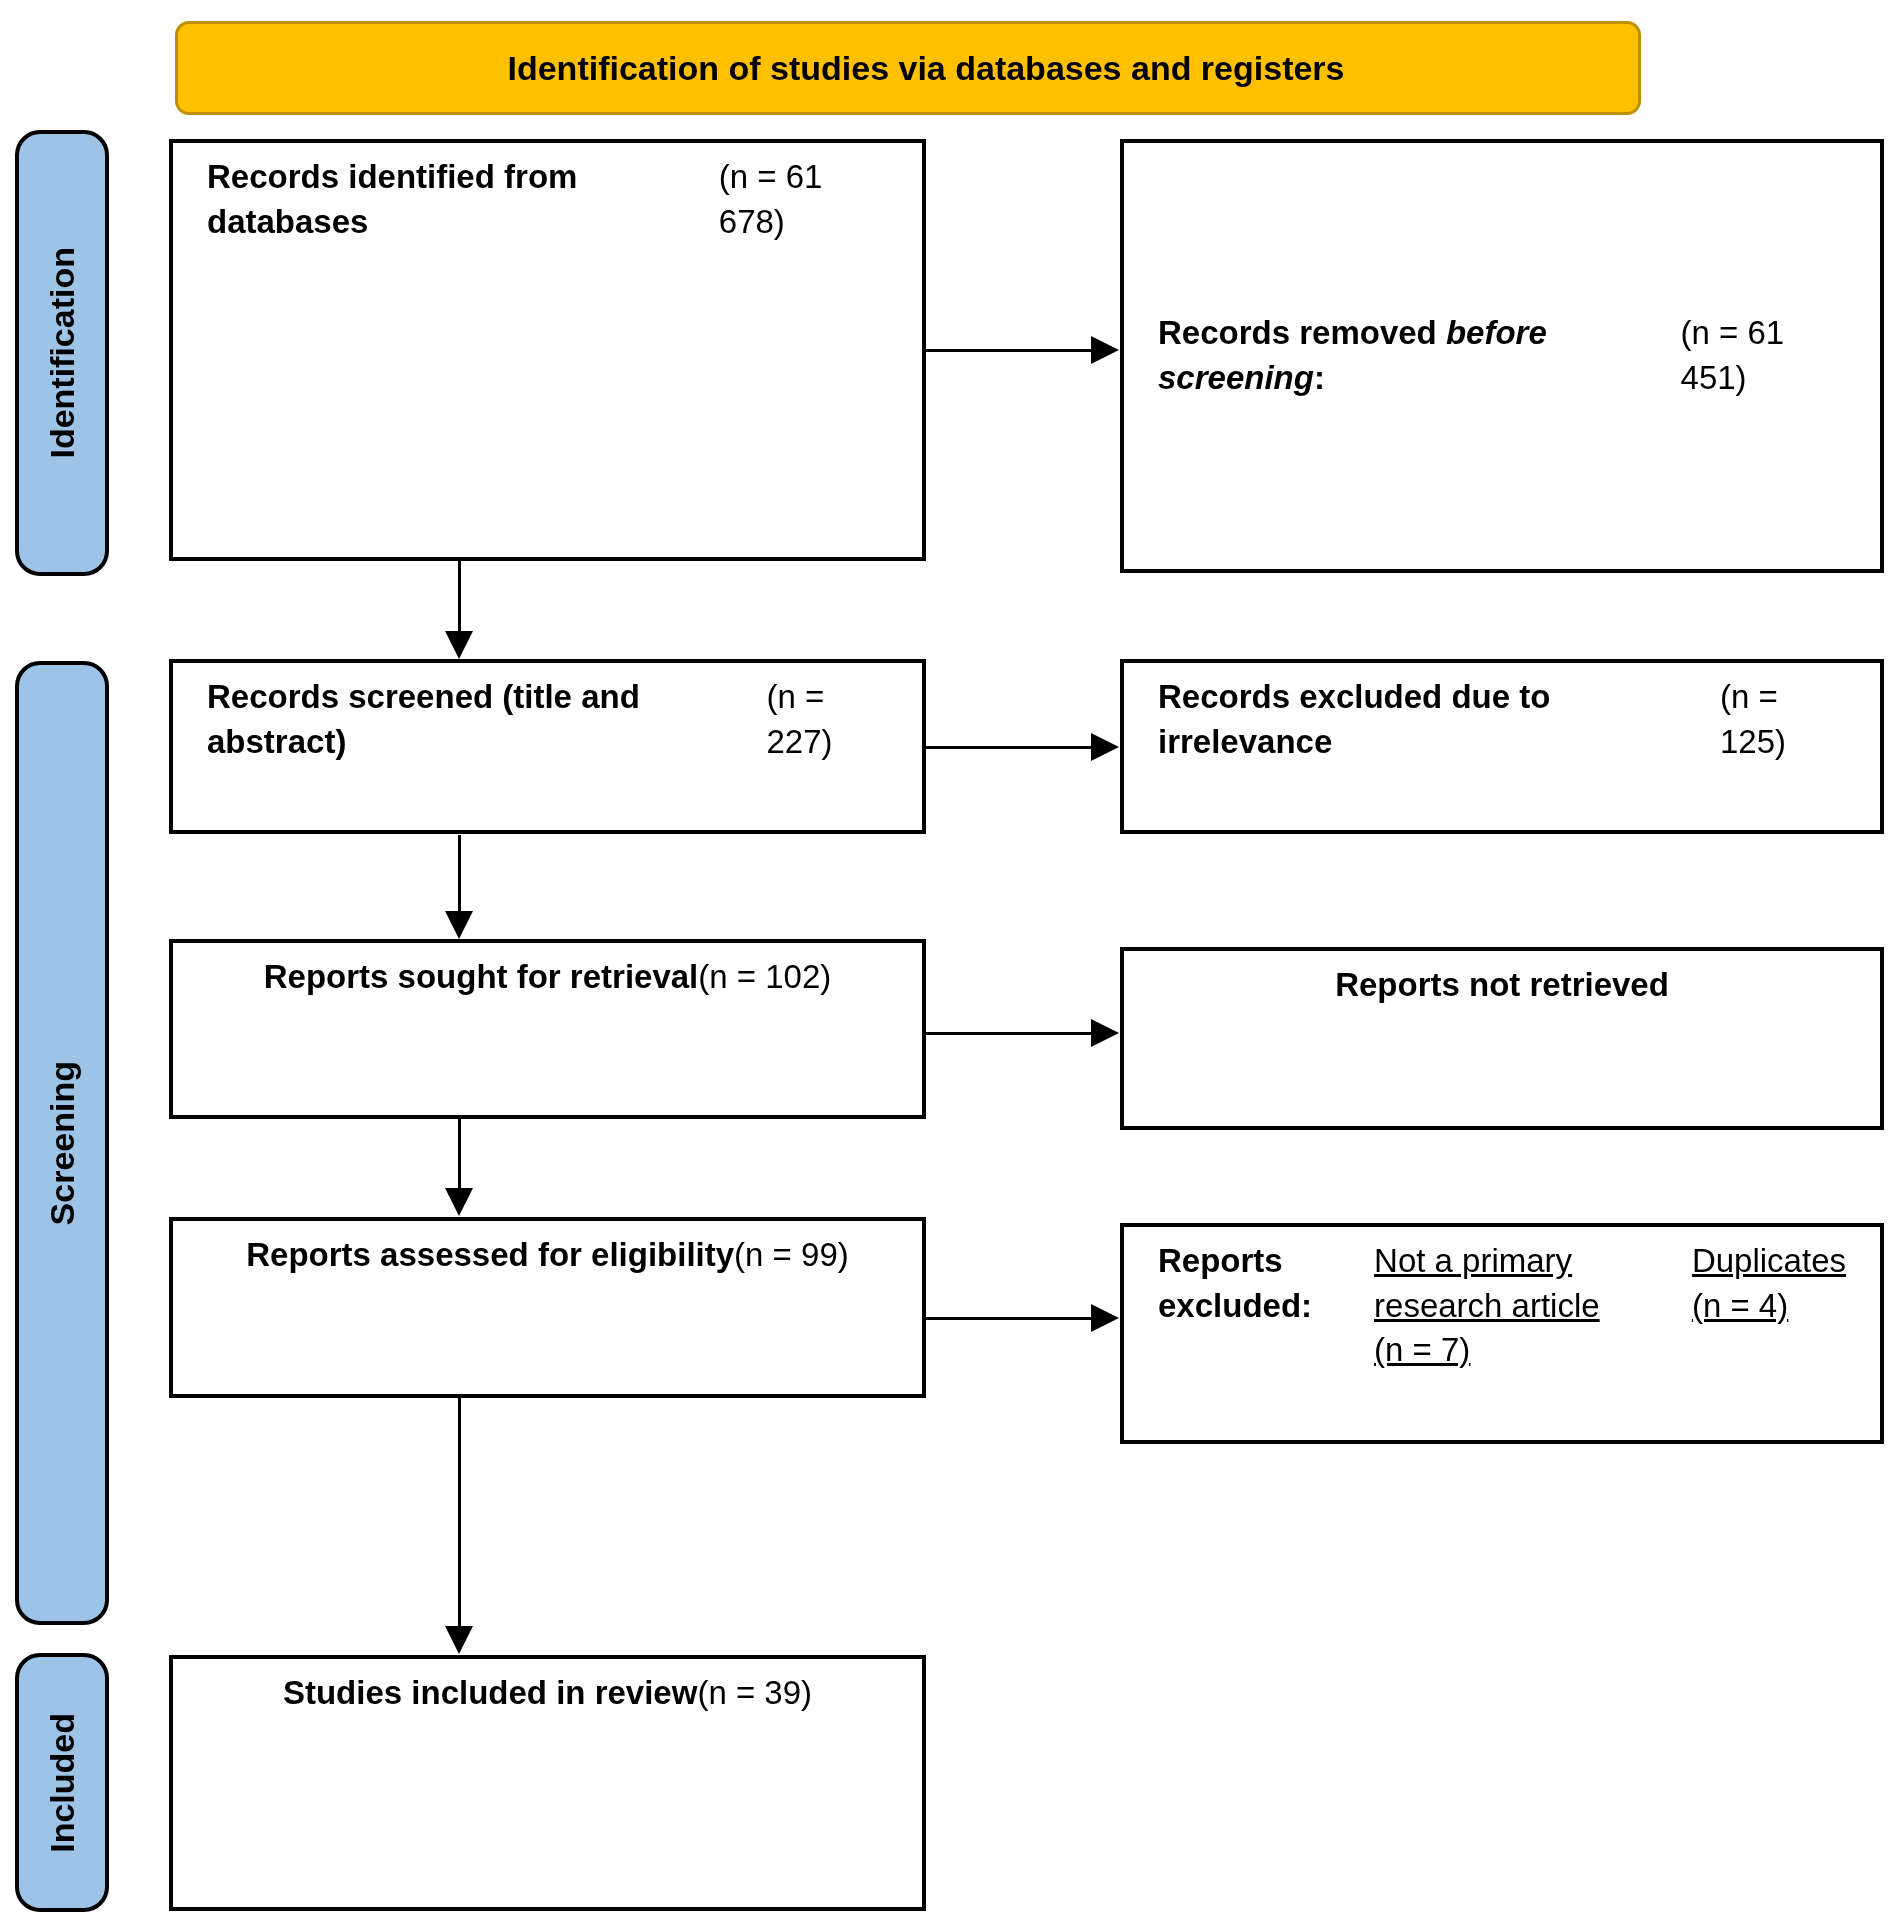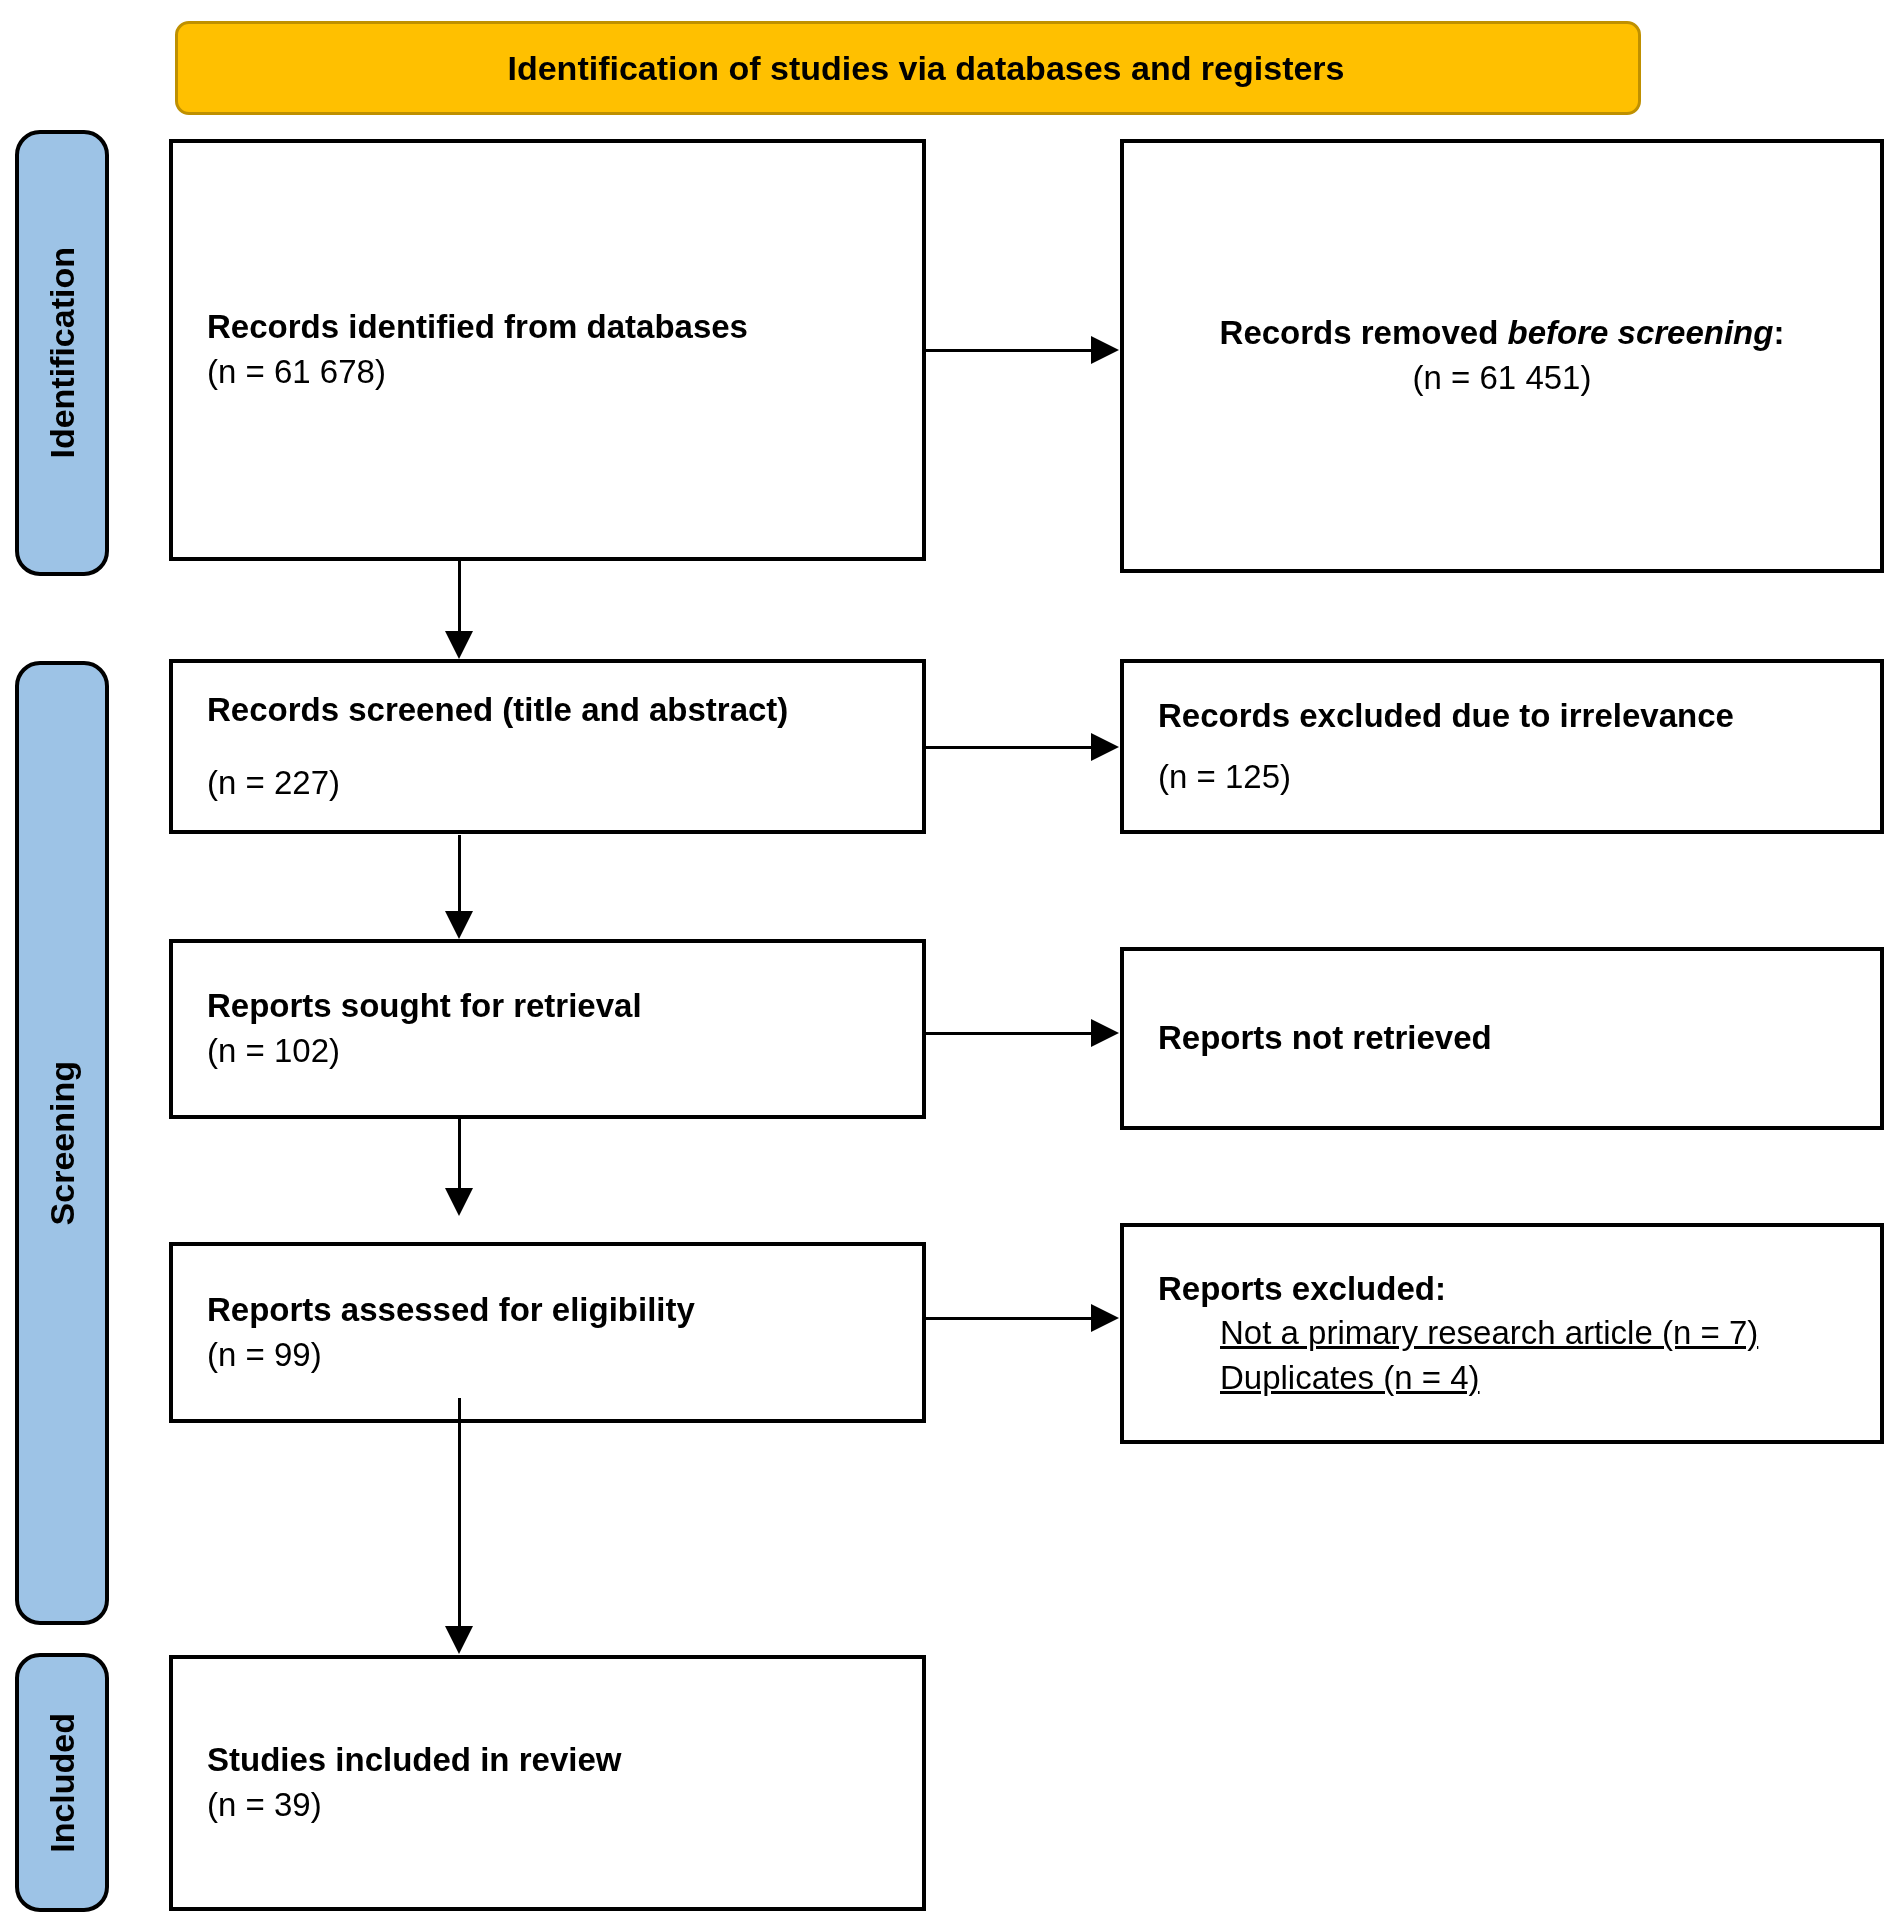--- a/index.html
+++ b/index.html
@@ -50,23 +50,23 @@
     font-weight: bold;
     color: #000;
     white-space: nowrap;
   }
   .flowbox {
     position: absolute;
     background: #ffffff;
     border: 4.1px solid #000;
     box-sizing: border-box;
     display: flex;
-    flex-direction: column;
+    flex-direction: row;
     justify-content: center;
-    padding: 4px 34px;
+    padding: 12px 34px;
     font-size: 33px;
     line-height: 1.35;
     color: #000;
   }
   .box-title { font-weight: bold; }
   .box-title .ital { font-style: italic; }
   .box-count { font-weight: normal; }
   .sub-item { font-weight: normal; padding-left: 62px; text-decoration: underline; }
 
   .col-left  { left: 169px;  width: 757px; }
@@ -129,21 +129,21 @@
   <div class="flowbox col-left" style="top:659px; height:175px;gap:28px;">
     <div class="box-title">Records screened (title and abstract)</div>
     <div class="box-count">(n = 227)</div>
   </div>
 
   <div class="flowbox col-left" style="top:939px; height:180px;">
     <div class="box-title">Reports sought for retrieval</div>
     <div class="box-count">(n = 102)</div>
   </div>
 
-  <div class="flowbox col-left" style="top:1217px; height:181px;margin-top:25px;">
+  <div class="flowbox col-left" style="top:1217px; height:181px;">
     <div class="box-title">Reports assessed for eligibility</div>
     <div class="box-count">(n = 99)</div>
   </div>
 
   <div class="flowbox col-left" style="top:1655px; height:256px;">
     <div class="box-title">Studies included in review</div>
     <div class="box-count">(n = 39)</div>
   </div>
 
   <div class="flowbox col-right" style="top:139px; height:434px;align-items:center;">

